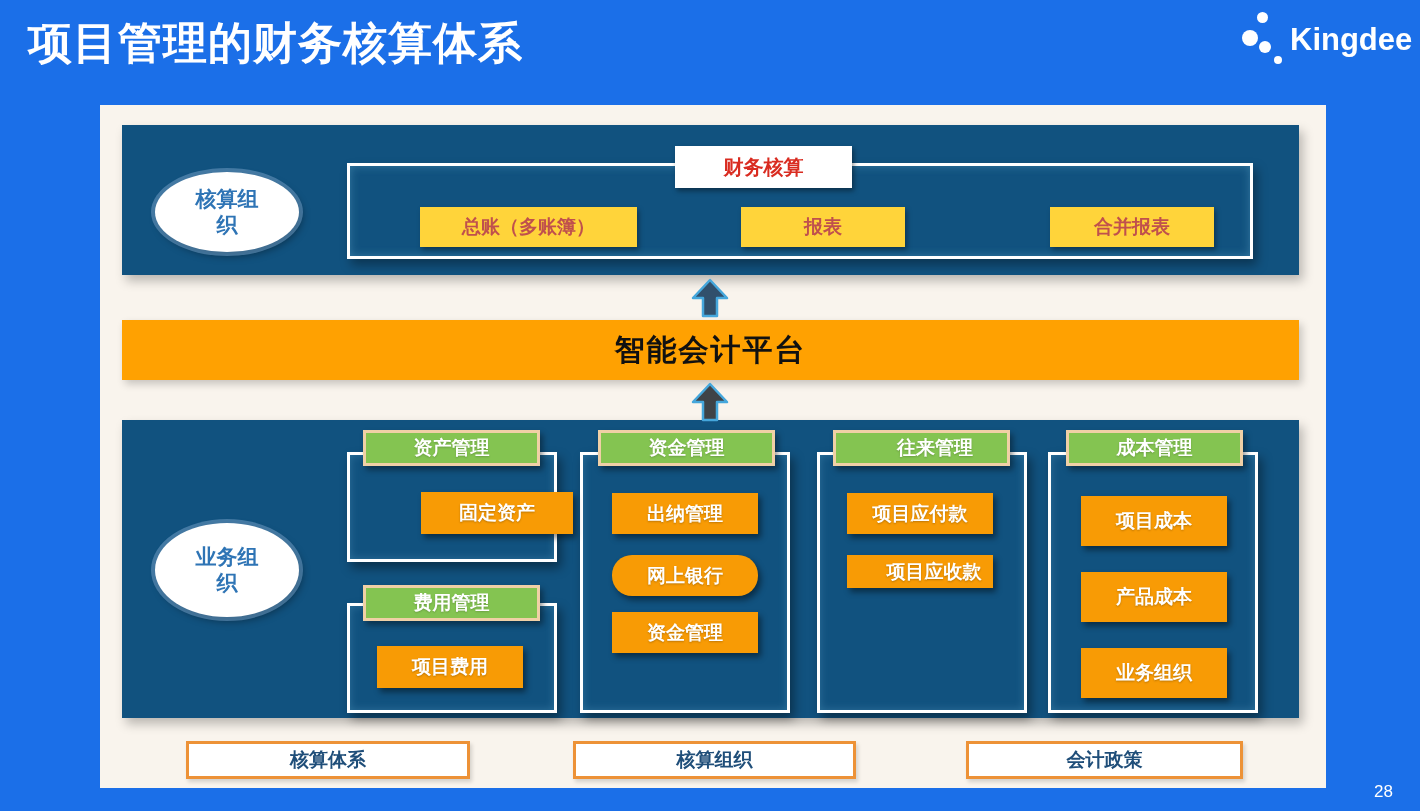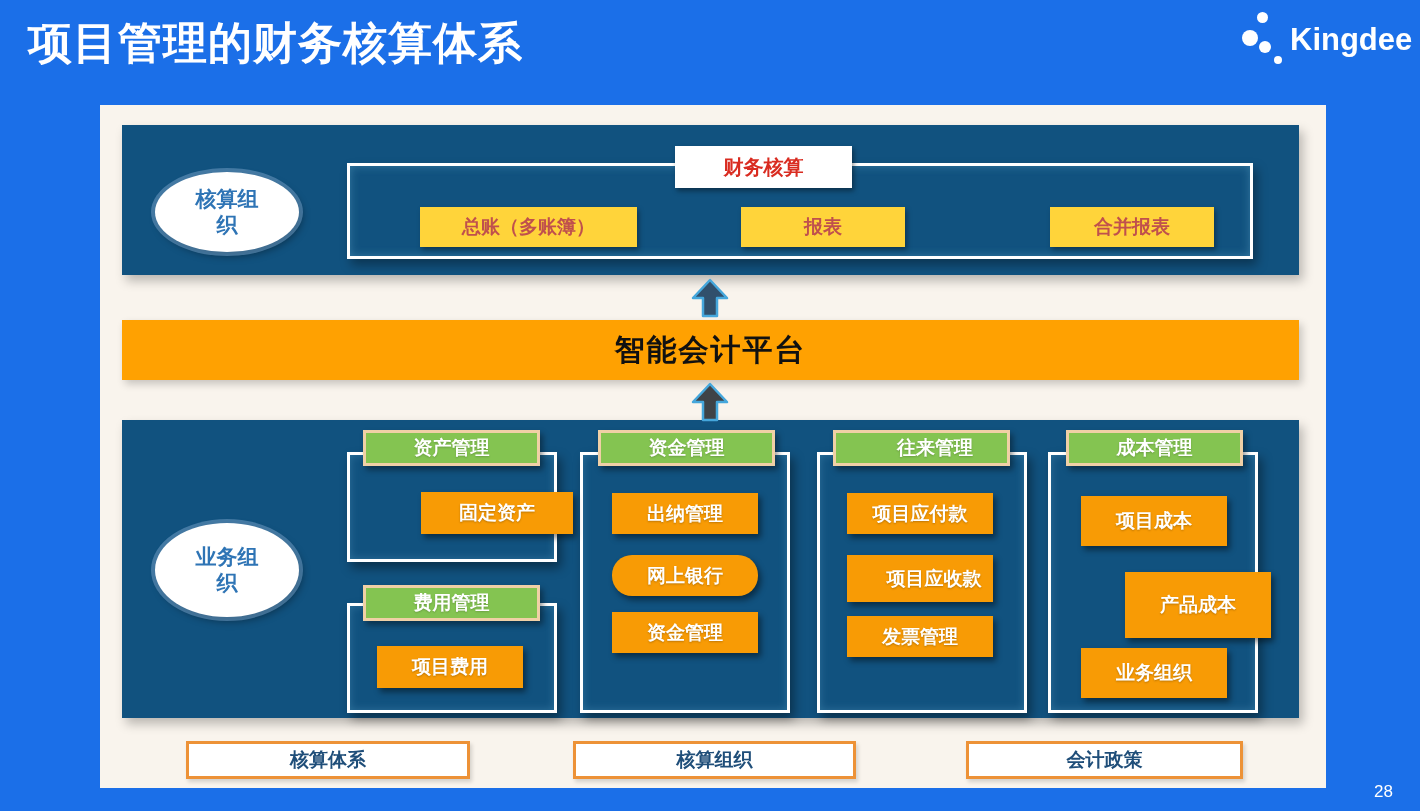--- a/index.html
+++ b/index.html
@@ -71,24 +71,24 @@
   .g3{left:833px;top:430px;width:177px;padding-left:27px;}
   .g4{left:1066px;top:430px;width:177px;}
 
   .obox{position:absolute;background:var(--orange);display:flex;align-items:center;justify-content:center;color:#fff;font-weight:bold;font-size:19px;box-shadow:3px 4px 6px rgba(0,0,0,0.45);z-index:2;text-shadow:0 1px 2px rgba(0,0,0,0.25);}
   .o1a{left:378px;top:492px;width:152px;height:42px;margin-left:43px;}
   .o1b{left:377px;top:646px;width:146px;height:42px;}
   .o2a{left:612px;top:493px;width:146px;height:41px;}
   .o2b{left:612px;top:555px;width:146px;height:41px;border-radius:20px;}
   .o2c{left:612px;top:612px;width:146px;height:41px;}
   .o3a{left:847px;top:493px;width:146px;height:41px;}
-  .o3b{left:847px;top:555px;width:146px;height:47px;padding-left:28px;}
+  .o3b{left:847px;top:555px;width:146px;height:33px;padding-left:28px;}
   .o3c{left:847px;top:616px;width:146px;height:41px;}
   .o4a{left:1081px;top:496px;width:146px;height:50px;}
-  .o4b{left:1081px;top:572px;width:146px;height:66px;margin-left:44px;}
+  .o4b{left:1081px;top:572px;width:146px;height:50px;}
   .o4c{left:1081px;top:648px;width:146px;height:50px;}
 
   .fbox{position:absolute;top:741px;height:38px;background:#fff;border:3px solid var(--footer-border);display:flex;align-items:center;justify-content:center;color:var(--text-navy);font-weight:bold;font-size:19px;box-shadow:2px 3px 4px rgba(0,0,0,0.15);}
   .f1{left:186px;width:284px;}
   .f2{left:573px;width:283px;}
   .f3{left:966px;width:277px;}
 
   .pagenum{position:absolute;left:1374px;top:782px;color:#fff;font-size:17px;}
 </style>
 </head>
@@ -145,21 +145,20 @@
 
   <div class="obox o1a">固定资产</div>
   <div class="obox o1b">项目费用</div>
 
   <div class="obox o2a">出纳管理</div>
   <div class="obox o2b">网上银行</div>
   <div class="obox o2c">资金管理</div>
 
   <div class="obox o3a">项目应付款</div>
   <div class="obox o3b">项目应收款</div>
-  <div class="obox o3c">发票管理</div>
 
   <div class="obox o4a">项目成本</div>
   <div class="obox o4b">产品成本</div>
   <div class="obox o4c">业务组织</div>
 
   <div class="fbox f1">核算体系</div>
   <div class="fbox f2">核算组织</div>
   <div class="fbox f3">会计政策</div>
 
   <div class="pagenum">28</div>

